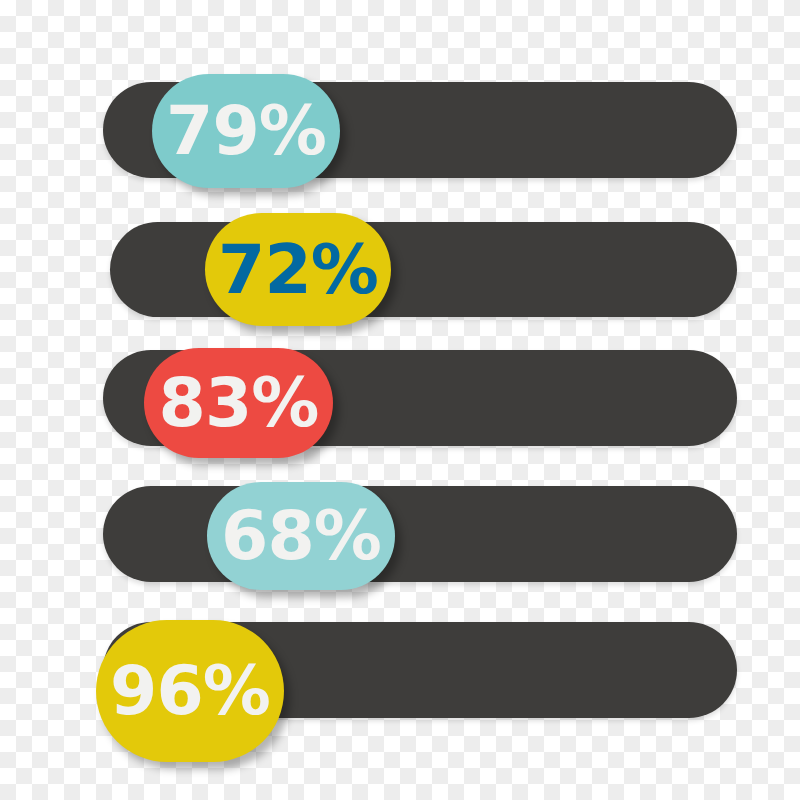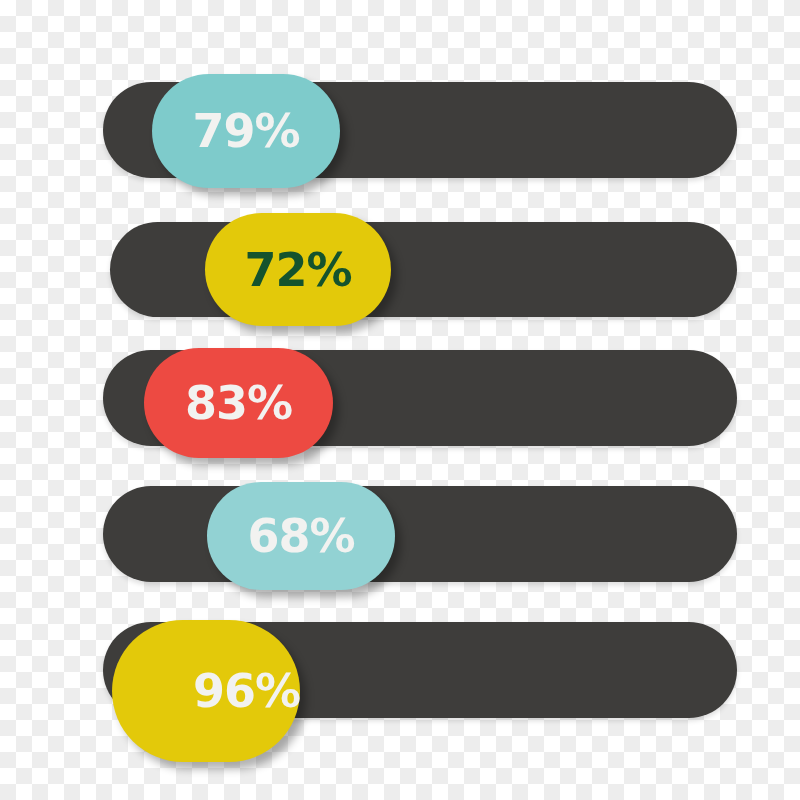--- a/index.html
+++ b/index.html
@@ -51,21 +51,21 @@
     display: flex;
     align-items: center;
     justify-content: center;
     box-shadow: 6px 7px 9px rgba(0,0,0,0.30);
   }
 
   .pill-label {
     color: #f2f2f0;
     font-family: "DejaVu Sans", sans-serif;
     font-weight: bold;
-    font-size: 46px;
+    font-size: 68px;
     letter-spacing: -1px;
     line-height: 1;
     white-space: nowrap;
     user-select: none;
   }
 </style>
 </head>
 <body>
 
 <div id="canvas">
@@ -73,38 +73,38 @@
   <div class="bar-row" style="top: 0px;">
     <div class="track" style="left: 103px; top: 82px; width: 634px; height: 96px; background-color: rgb(62, 61, 59);"></div>
     <div class="pill" style="left: 152px; top: 74px; width: 188px; height: 114px; background-color: rgb(126, 203, 203);">
       <span class="pill-label" style="color: rgb(242, 242, 240);">79%</span>
     </div>
   </div>
 
   <div class="bar-row" style="top: 0px;">
     <div class="track" style="left: 110px; top: 222px; width: 627px; height: 95px; background-color: rgb(62, 61, 59);"></div>
     <div class="pill" style="left: 205px; top: 213px; width: 186px; height: 113px; background-color: rgb(227, 201, 10);">
-      <span class="pill-label" style="color: #14532d;">72%</span>
+      <span class="pill-label" style="color: #0369a1;">72%</span>
     </div>
   </div>
 
   <div class="bar-row" style="top: 0px;">
     <div class="track" style="left: 103px; top: 350px; width: 634px; height: 96px; background-color: rgb(62, 61, 59);"></div>
     <div class="pill" style="left: 144px; top: 348px; width: 189px; height: 110px; background-color: rgb(237, 74, 66);">
       <span class="pill-label" style="color: rgb(242, 242, 240);">83%</span>
     </div>
   </div>
 
   <div class="bar-row" style="top: 0px;">
     <div class="track" style="left: 103px; top: 486px; width: 634px; height: 96px; background-color: rgb(62, 61, 59);"></div>
     <div class="pill" style="left: 207px; top: 482px; width: 188px; height: 108px; background-color: rgb(146, 210, 211);">
       <span class="pill-label" style="color: rgb(242, 242, 240);">68%</span>
     </div>
   </div>
 
   <div class="bar-row" style="top: 0px;">
     <div class="track" style="left: 103px; top: 622px; width: 634px; height: 96px; background-color: rgb(62, 61, 59);"></div>
-    <div class="pill" style="left: 112px; top: 620px; width: 188px; height: 142px; background-color: rgb(227, 201, 10); justify-content: flex-end;">
+    <div class="pill" style="left: 96px; top: 620px; width: 188px; height: 142px; background-color: rgb(227, 201, 10);">
       <span class="pill-label" style="color: rgb(242, 242, 240);">96%</span>
     </div>
   </div>
 
 </div>
 
 </body></html>

